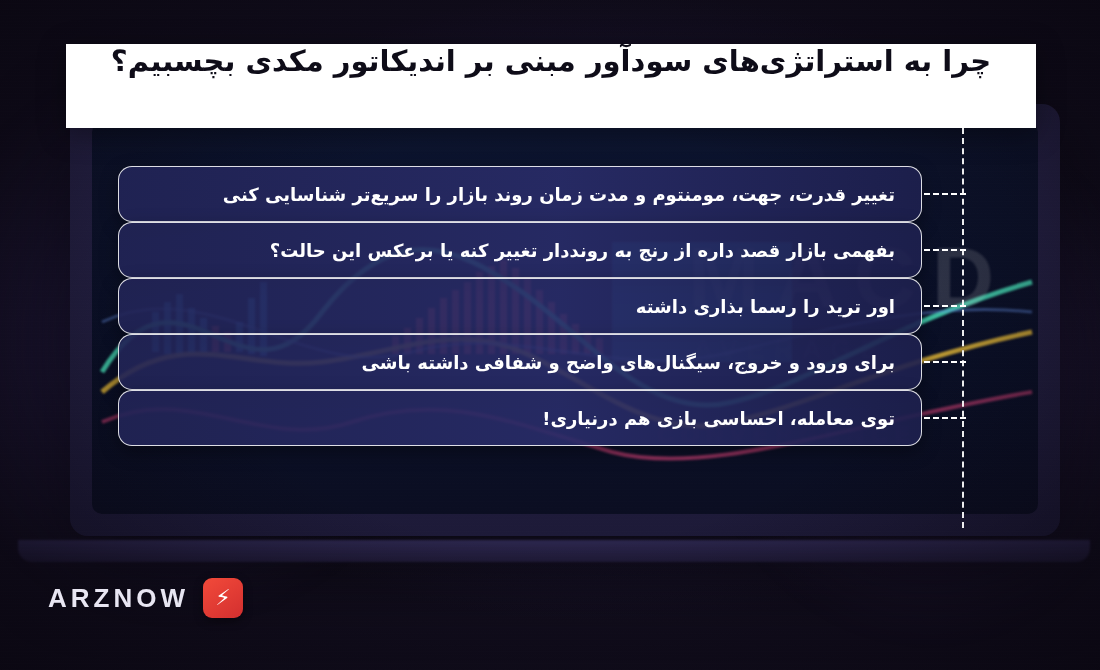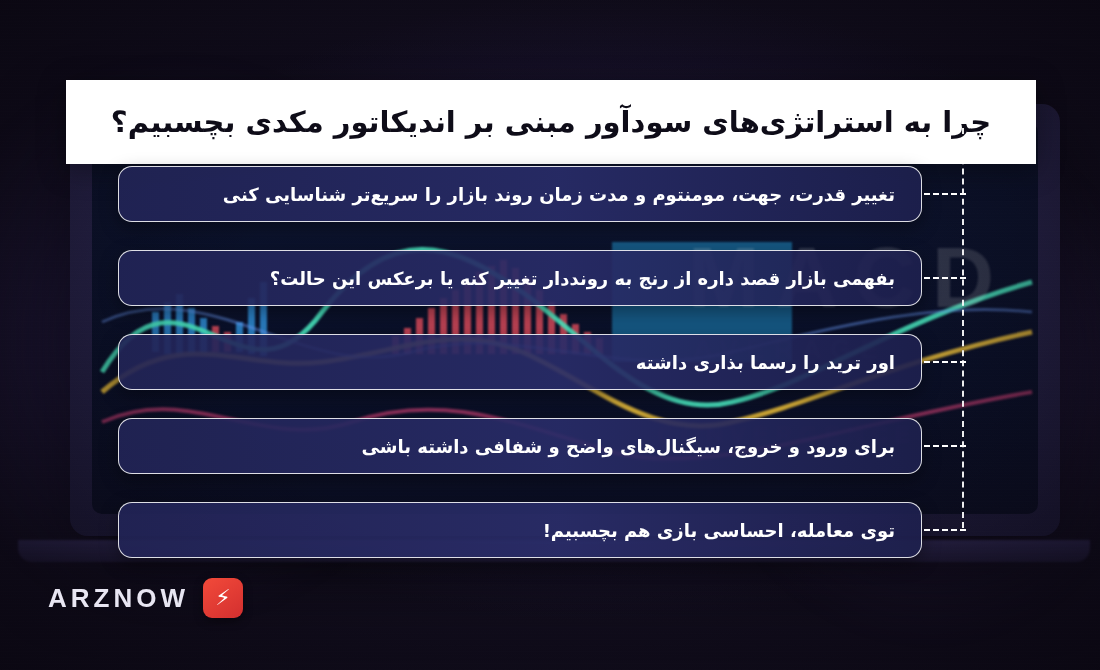--- a/index.html
+++ b/index.html
@@ -114,24 +114,23 @@
     opacity: .85;
   }
 
   
   .title-banner {
     position: absolute;
     left: 66px; top: 44px;
     width: 970px; height: 84px;
     background: #ffffff;
     display: flex;
-    align-items: center;
+    align-items: flex-start;
     justify-content: center;
     box-shadow: 0 6px 28px rgba(0,0,0,.35);
-    margin-top: 36px;
   }
   .title-text {
     color: #0e0c18;
     font-size: 29px;
     font-weight: 700;
     letter-spacing: 0px;
     white-space: nowrap;
     font-family: "DejaVu Sans", sans-serif;
   }
 
@@ -149,21 +148,21 @@
   
   .pills {
     position: absolute;
     left: 118px;
     top: 166px;
     width: 804px;
   }
   .pill-row {
     position: relative;
     height: 56px;
-    margin-bottom: 28px;
+    margin-bottom: 0;
   }
   .pill {
     position: absolute;
     inset: 0;
     border: 1.6px solid rgba(255,255,255,0.85);
     border-radius: 14px;
     background: linear-gradient(90deg, rgba(34,36,86,0.92) 0%, rgba(41,44,104,0.92) 55%, rgba(30,32,78,0.92) 100%);
     display: flex;
     align-items: center;
     justify-content: flex-start;
@@ -317,21 +316,21 @@
 
     <div class="pill-row">
       <div class="pill">
         <span class="pill-text">برای ورود و خروج، سیگنال‌های واضح و شفافی داشته باشی</span>
       </div>
       <div class="dash-link" style="left:auto; right:-44px;"></div>
     </div>
 
     <div class="pill-row">
       <div class="pill">
-        <span class="pill-text">توی معامله، احساسی بازی هم بچسبیم!</span>
+        <span class="pill-text">توی معامله، احساسی بازی هم درنیاری!</span>
       </div>
       <div class="dash-link" style="left:auto; right:-44px;"></div>
     </div>
 
   </div>
 
   <div class="logo">
     <div class="logo-mark">
       <span class="logo-bolt">⚡</span>
     </div>

